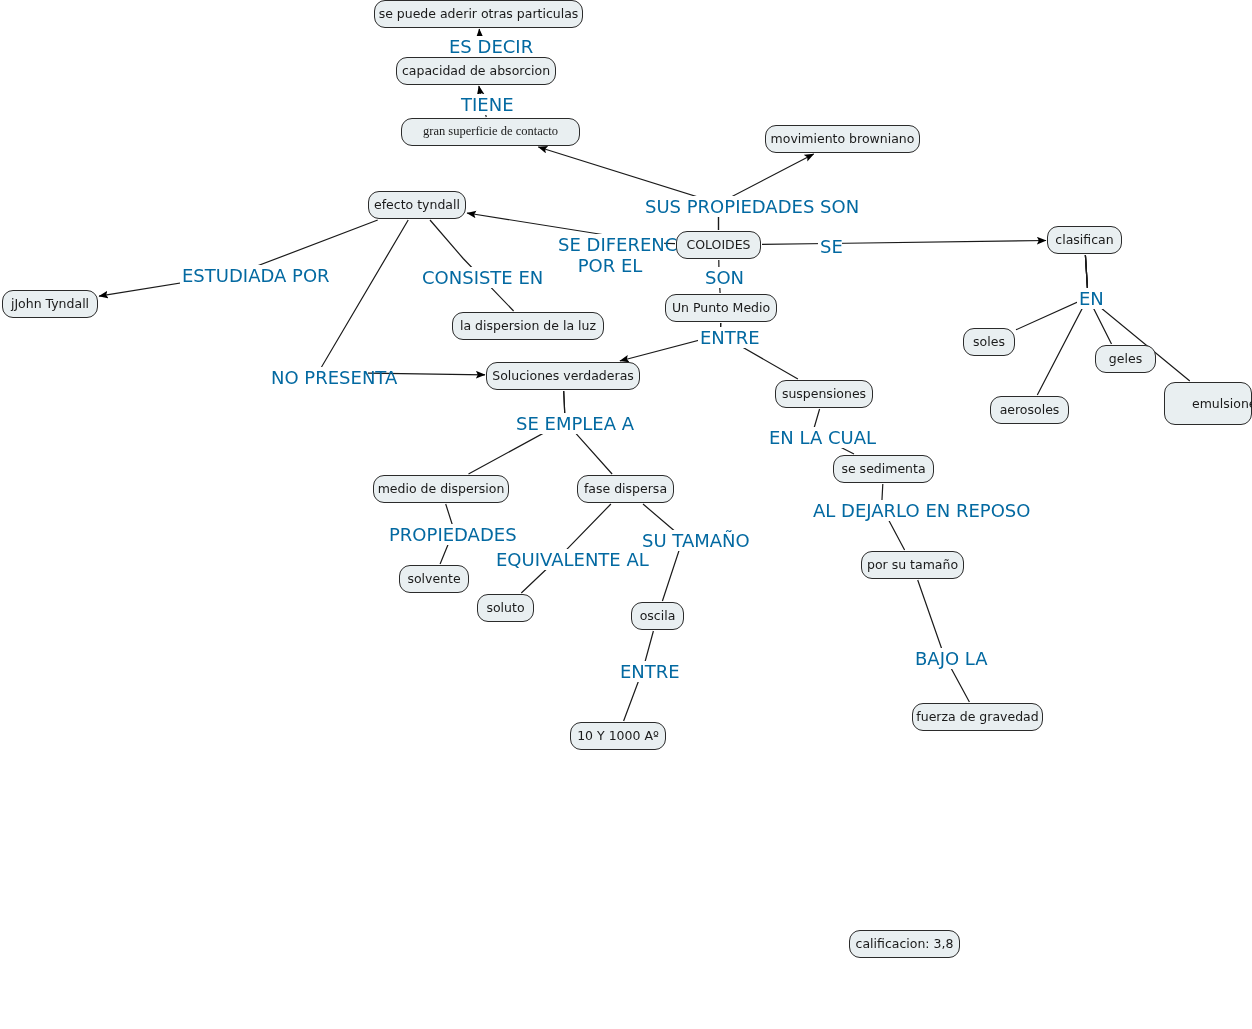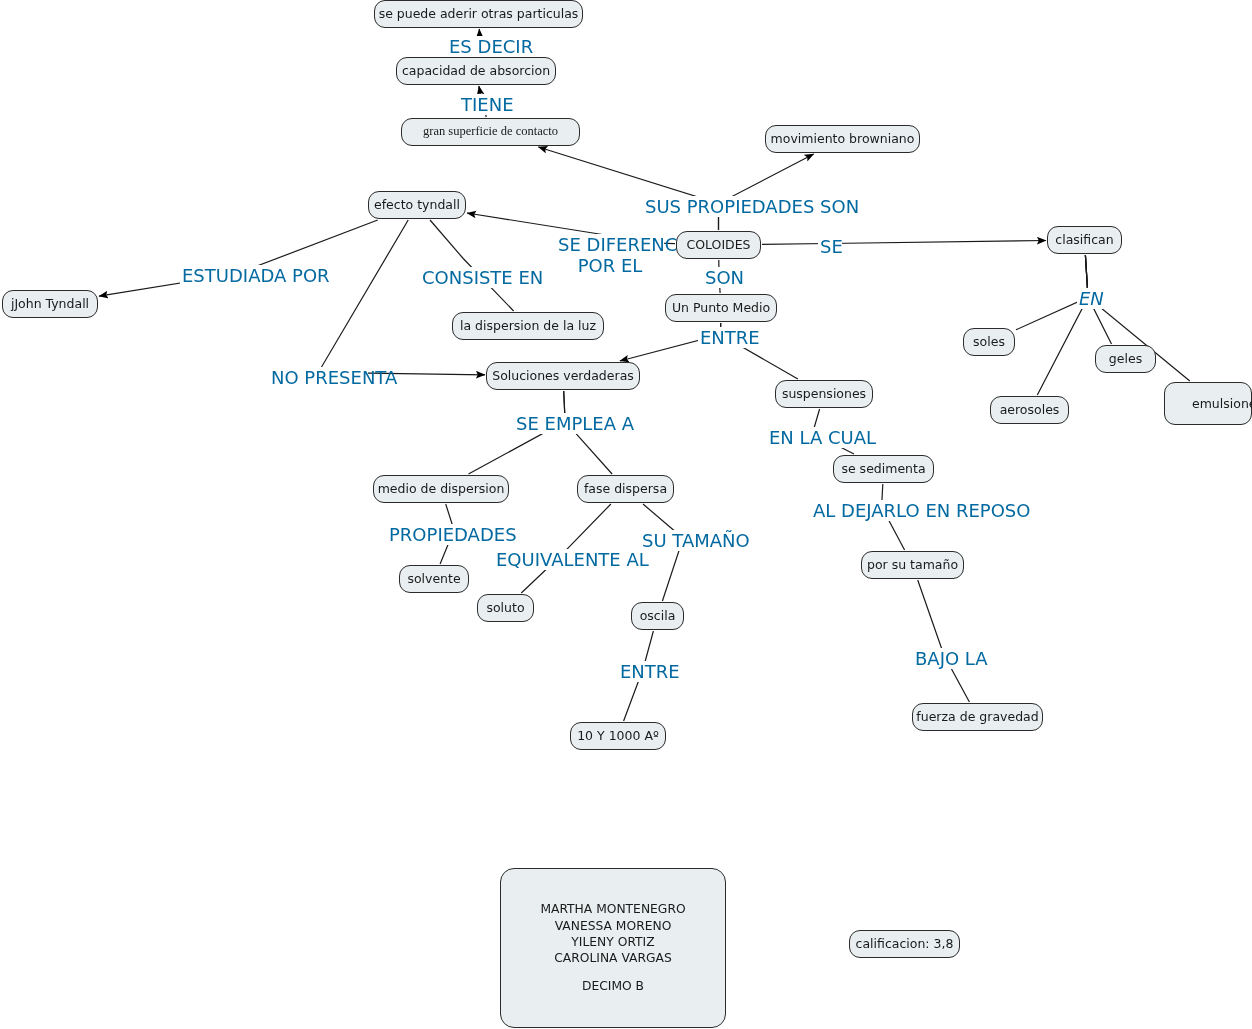--- a/index.html
+++ b/index.html
@@ -203,21 +203,21 @@
       </div>
       <div class="linklabel" style="left: 420px; top: 251px; width: 90px; margin-top: 16px;">
         <div>CONSISTE EN</div>
       </div>
       <div class="linklabel" style="left: 703px; top: 267px; width: 32px;">
         <div>SON</div>
       </div>
       <div class="linklabel" style="left: 180px; top: 265px; width: 108px;">
         <div>ESTUDIADA POR</div>
       </div>
-      <div class="linklabel" style="left: 1077px; top: 288px; width: 22px; font-style: italic;">
+      <div class="linklabel" style="left: 1077px; top: 288px; width: 22px;">
         <div>EN</div>
       </div>
       <div class="linklabel" style="left: 698px; top: 327px; width: 45px;">
         <div>ENTRE</div>
       </div>
       <div class="linklabel" style="left: 269px; top: 367px; width: 95px;">
         <div>NO PRESENTA</div>
       </div>
       <div class="linklabel" style="left: 514px; top: 413px; width: 93px;">
         <div>SE EMPLEA A</div>
@@ -238,23 +238,15 @@
         <div>EQUIVALENTE AL</div>
       </div>
       <div class="linklabel" style="left: 913px; top: 648px; width: 56px; text-align: center;">
         <div>BAJO LA</div>
       </div>
       <div class="linklabel" style="left: 618px; top: 661px; width: 45px;">
         <div>ENTRE</div>
       </div>
     </div>
 
-  <div class="infobox" id="authors-box" style="left: 500px; top: 868px; width: 226px; height: 160px;">
-      <div>MARTHA MONTENEGRO</div>
-      <div>VANESSA MORENO</div>
-      <div>YILENY ORTIZ</div>
-      <div>CAROLINA VARGAS</div>
-      <div class="spacer"></div>
-      <div>DECIMO B</div>
-    </div>
 
   <div class="node" id="grade-box" style="left: 849px; top: 930px; width: 111px; height: 28px;">calificacion: 3,8</div>
 </div>
 
 </body></html>

